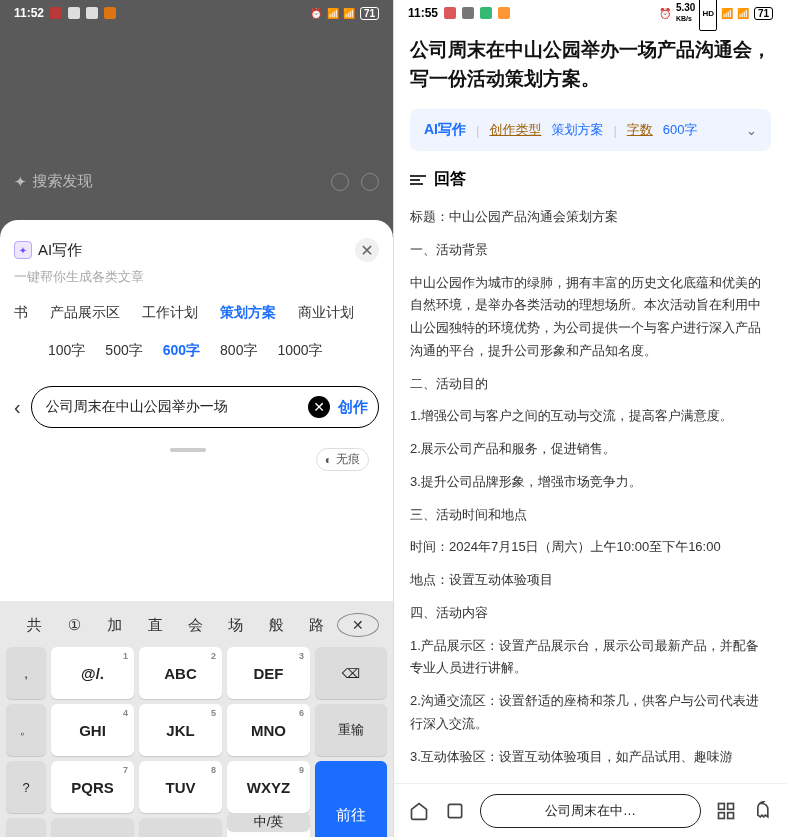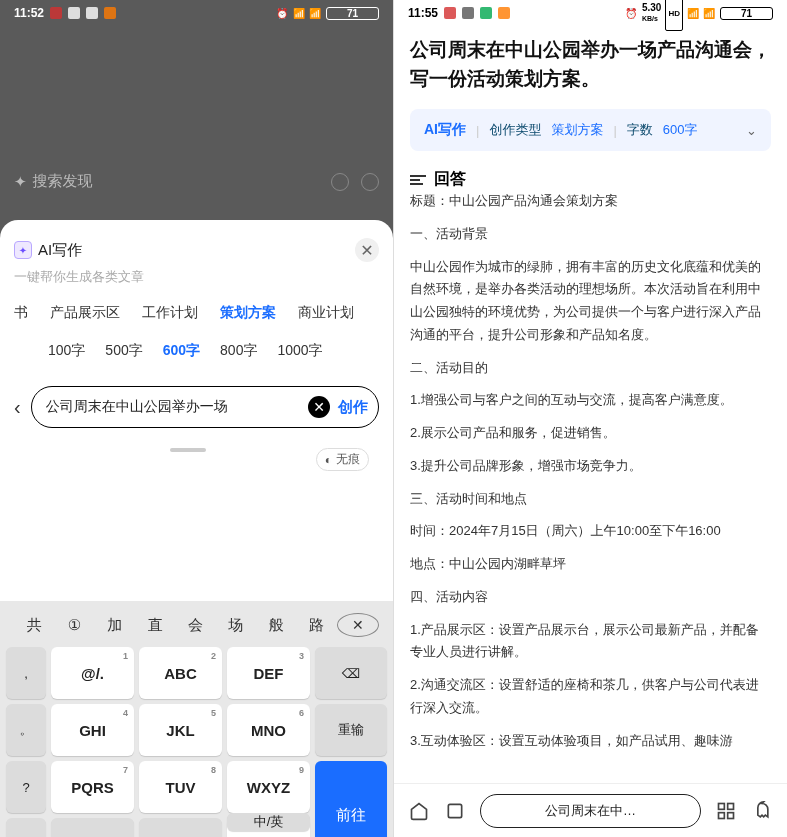--- a/index.html
+++ b/index.html
@@ -11,21 +11,21 @@
 
 .status-bar { height: 26px; display: flex; align-items: center; justify-content: space-between; padding: 0 14px; font-size: 12px; font-weight: 600; }
 .status-left { display: flex; align-items: center; gap: 6px; }
 .status-right { display: flex; align-items: center; gap: 4px; font-size: 10px; }
 .pane-left .status-bar { color: #fff; }
 .pane-right .status-bar { color: #000; }
 .sb-icon { width: 12px; height: 12px; background: currentColor; border-radius: 2px; opacity: 0.8; }
 .sb-icon.orange { background: #ff7a00; }
 .sb-icon.red { background: #d32f2f; }
 .sb-icon.green { background: #00a84f; }
-.battery { border: 1px solid currentColor; border-radius: 3px; padding: 0 20px; font-size: 10px; }
+.battery { border: 1px solid currentColor; border-radius: 3px; padding: 0 3px; font-size: 10px; }
 
 
 .dim-area { position: absolute; top: 26px; left: 0; right: 0; height: 175px; }
 .search-discover { position: absolute; bottom: 10px; left: 14px; color: #bbb; font-size: 15px; display: flex; align-items: center; gap: 6px; }
 .dim-eyes { position: absolute; bottom: 10px; right: 14px; display: flex; gap: 12px; color: #888; }
 .eye-icon { width: 18px; height: 18px; border: 1.5px solid #888; border-radius: 50%; }
 
 
 .sheet { position: absolute; top: 220px; left: 0; right: 0; bottom: 0; background: #fff; border-radius: 18px 18px 0 0; padding: 18px 14px 0; }
 .sheet-header { display: flex; align-items: center; justify-content: space-between; margin-bottom: 6px; }
@@ -66,24 +66,24 @@
 .key { position: relative; }
 
 
 .r-content { padding: 10px 16px 0; height: calc(100% - 26px - 54px); overflow: hidden; }
 .r-title { font-size: 19px; font-weight: 700; color: #111; line-height: 1.5; margin-bottom: 16px; }
 .r-card { background: #f0f4ff; border-radius: 8px; padding: 12px 14px; display: flex; align-items: center; gap: 10px; font-size: 13px; margin-bottom: 18px; }
 .r-card-logo { color: #1a6dff; font-weight: 700; font-size: 14px; }
 .r-card-logo b { font-style: normal; }
 .r-card .sep { color: #ccc; }
 .r-card .blue { color: #1a6dff; }
-.r-card .gray { color: #0c4a6e; }
+.r-card .gray { color: #a16207; text-decoration: underline; }
 .r-card-chev { margin-left: auto; color: #666; }
 
-.r-answer-h { display: flex; align-items: center; gap: 8px; font-size: 16px; font-weight: 700; }
+.r-answer-h { display: flex; align-items: center; gap: 8px; font-size: 16px; font-weight: 700; margin-bottom: 16px; }
 .r-answer-icon { width: 16px; display: flex; flex-direction: column; gap: 2px; }
 .r-answer-icon div { height: 2px; background: #333; }
 .r-answer-icon div:nth-child(1){width:16px}.r-answer-icon div:nth-child(2){width:10px}.r-answer-icon div:nth-child(3){width:13px}
 
 .r-body { font-size: 13px; color: #333; line-height: 1.75; }
 .r-body p { margin-bottom: 10px; }
 .r-body .sec-h { margin-top: 6px; }
 
 .r-bottom { position: absolute; bottom: 0; left: 0; right: 0; height: 54px; border-top: 1px solid #eee; display: flex; align-items: center; padding: 0 14px; gap: 14px; background: #fff; }
 .rb-icon { width: 22px; height: 22px; display: flex; align-items: center; justify-content: center; color: #444; }
@@ -288,21 +288,21 @@
     <div class="r-body">
       <p>标题：中山公园产品沟通会策划方案</p>
       <p class="sec-h">一、活动背景</p>
       <p>中山公园作为城市的绿肺，拥有丰富的历史文化底蕴和优美的自然环境，是举办各类活动的理想场所。本次活动旨在利用中山公园独特的环境优势，为公司提供一个与客户进行深入产品沟通的平台，提升公司形象和产品知名度。</p>
       <p class="sec-h">二、活动目的</p>
       <p>1.增强公司与客户之间的互动与交流，提高客户满意度。</p>
       <p>2.展示公司产品和服务，促进销售。</p>
       <p>3.提升公司品牌形象，增强市场竞争力。</p>
       <p class="sec-h">三、活动时间和地点</p>
       <p>时间：2024年7月15日（周六）上午10:00至下午16:00</p>
-      <p>地点：中山公园内湖畔草坪</p>
+      <p>地点：设置互动体验项目</p>
       <p class="sec-h">四、活动内容</p>
       <p>1.产品展示区：设置产品展示台，展示公司最新产品，并配备专业人员进行讲解。</p>
       <p>2.沟通交流区：设置舒适的座椅和茶几，供客户与公司代表进行深入交流。</p>
       <p>3.互动体验区：设置互动体验项目，如产品试用、趣味游</p>
     </div>
   </div>
 
   <div class="r-bottom">
     <span class="rb-icon">
         <svg width="20" height="20" viewBox="0 0 24 24" fill="none" stroke="currentColor" stroke-width="2">

